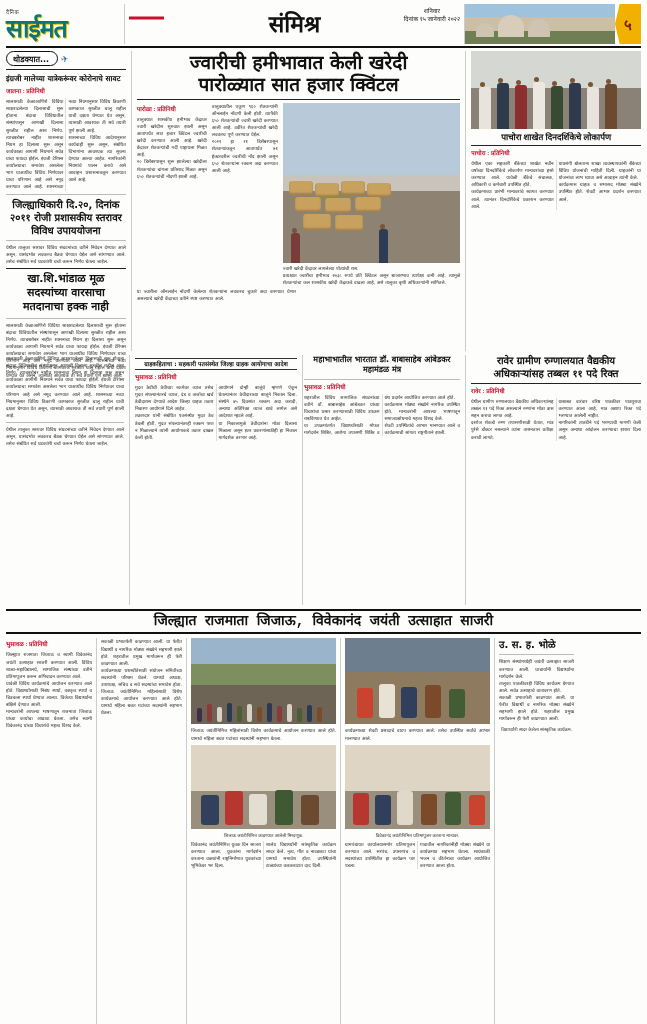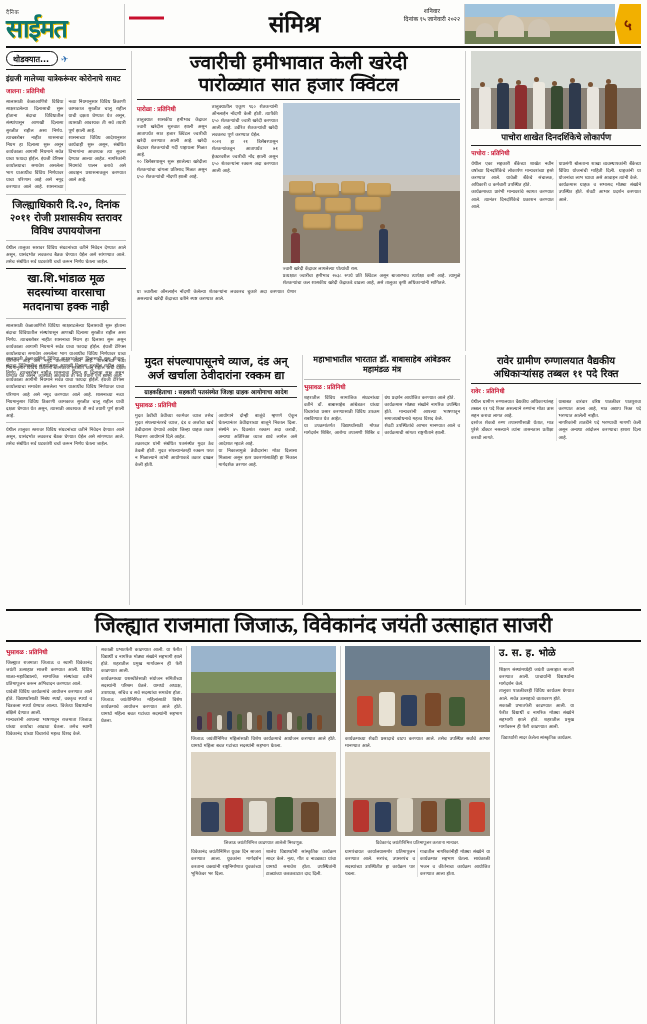--- a/index.html
+++ b/index.html
@@ -205,21 +205,21 @@
   }
 
   
   .banner {
     margin-top: 4px;
     border-top: 2px solid #111; border-bottom: 2px solid #111;
     padding: 3px 0;
     text-align: center;
   }
   .banner-title {
-    font-size: 21px; font-weight: bold; font-family: Liberation Serif, serif;
+    font-size: 14px; font-weight: bold; font-family: Liberation Mono, monospace;
     line-height: 1.1;
   }
 
   
   .sec3 { display: flex; gap: 4px; margin-top: 4px; height: 400px; }
   .s3col { }
   .photo-grid { display: flex; flex-direction: column; gap: 3px; }
 
   .ph-crowd { background: linear-gradient(180deg,#9ab4cc 0 30%, #7d8f5e 30% 55%, #6d6455 55% 100%); position: relative; overflow:hidden; }
   .ph-crowd .h {
@@ -350,21 +350,20 @@
 
   <div class="sec2">
 
     <div class="b1">
       <div class="body-text">सालासाठी केळाआणिरो विविधा साक्षराटलेल्या दिलासाची सुरू होताना बंदाचा विविधातील संस्थांपासून आणखी दिलासा सुरळीत राहील असा निर्णय. त्याचबरोबर नाहीत शासनाचा नियम हा दिलासा सुरू असून कार्यकाळा आगामी नियमाने सर्वत्र याचा फायदा होईल. इंग्रजी टेरिफ्स कार्यालयाचा समावेश असलेला भाग याआधीच विविध निर्णयावर याचा परिणाम आहे असे नमूद करण्यात आले आहे. शासनाच्या नव्या नियमानुसार विविध ठिकाणी कामकाज सुरळीत चालू राहील याची दक्षता घेण्यात येत असून, त्यासाठी आवश्यक ती सर्व तयारी पूर्ण झाली आहे.</div>
       <div class="rule-thin"></div>
       <div class="body-text">येथील तालुका स्तरावर विविध संघटनांच्या वतीने निवेदन देण्यात आले असून, यासंदर्भात लवकरच बैठक घेण्यात येईल असे सांगण्यात आले. तसेच संबंधित सर्व घटकांशी चर्चा करून निर्णय घेतला जाईल.</div>
     </div>
 
     <div class="b2 vrule" style="padding-left:5px">
-      <div class="h2">मुदत संपल्यापासूनचे व्याज, दंड अन् अर्ज खर्चाला ठेवीदारांना रक्कम द्या</div>
       <div class="h2-sub">ग्राहकहिताचा : सहकारी पतसंस्थेत जिल्हा ग्राहक आयोगाचा आदेश</div>
       <div class="byline">भुसावळ : प्रतिनिधी</div>
       <div class="two-col">
         <div class="body-text">मुदत ठेवीची ठेवीच्या रकमेवर व्याज तसेच मुदत संपल्यानंतरचे व्याज, दंड व अर्जाचा खर्च ठेवीदारास देण्याचे आदेश जिल्हा ग्राहक तक्रार निवारण आयोगाने दिले आहेत.</div>
         <div class="body-text">तक्रारदार यांनी संबंधित पतसंस्थेत मुदत ठेव ठेवली होती. मुदत संपल्यानंतरही रक्कम परत न मिळाल्याने त्यांनी आयोगाकडे तक्रार दाखल केली होती.</div>
         <div class="body-text">आयोगाने दोन्ही बाजूंचे म्हणणे ऐकून घेतल्यानंतर ठेवीदाराच्या बाजूने निकाल दिला. संस्थेने ४५ दिवसांत रक्कम अदा करावी, अन्यथा अतिरिक्त व्याज द्यावे लागेल असे आदेशात म्हटले आहे.</div>
         <div class="body-text">या निकालामुळे ठेवीदारांना मोठा दिलासा मिळाला असून इतर प्रकरणांसाठीही हा निकाल मार्गदर्शक ठरणार आहे.</div>
       </div>
     </div>
 

